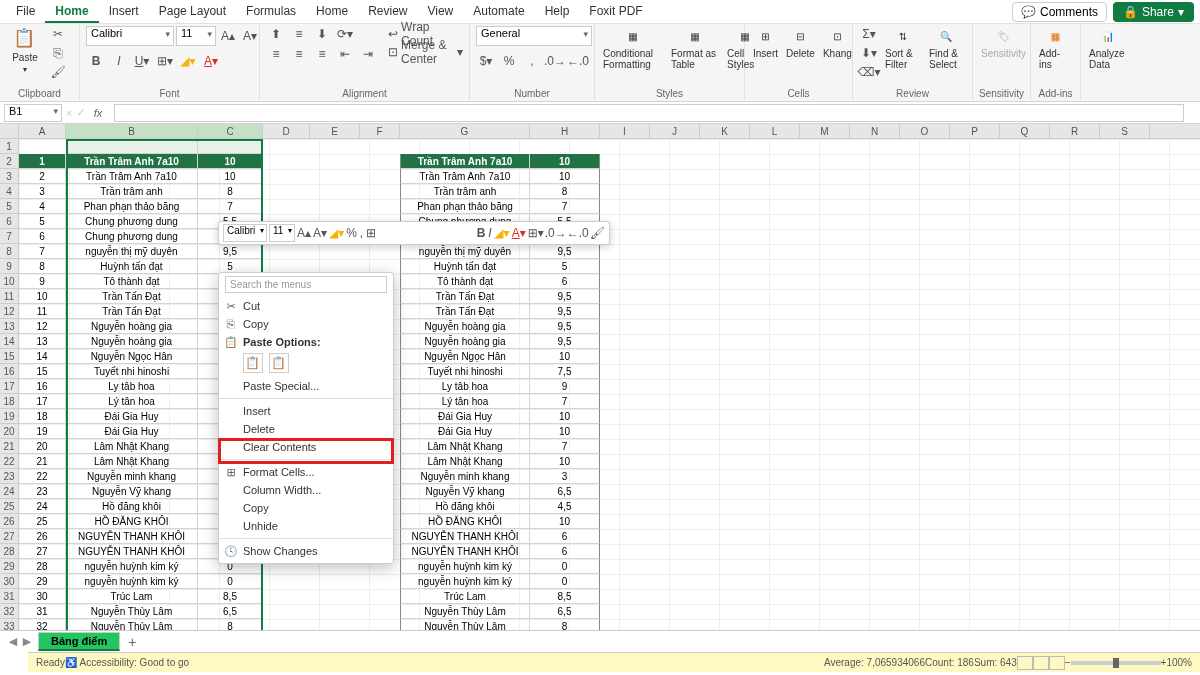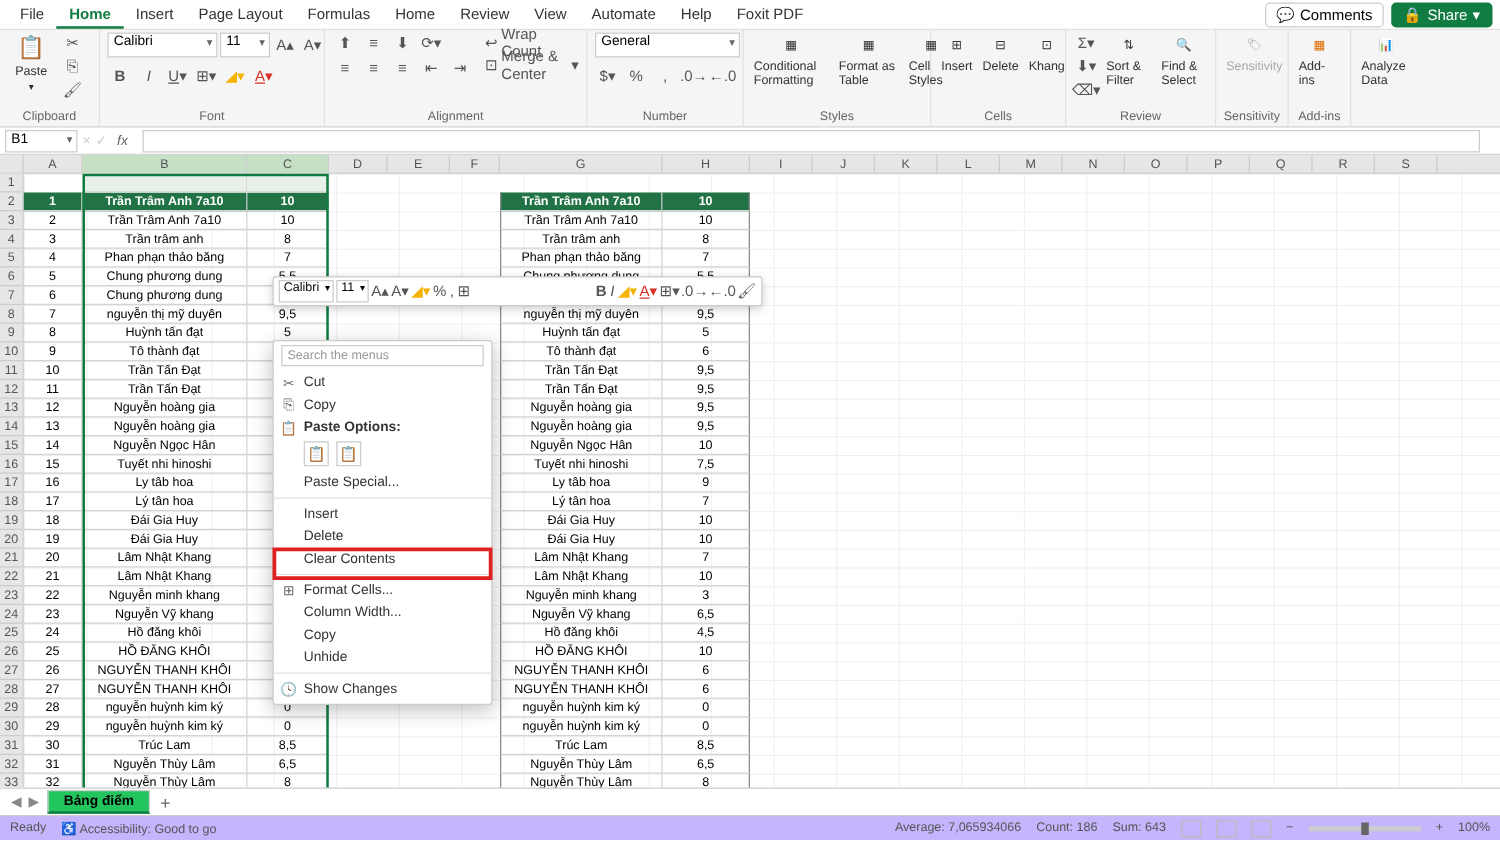--- a/index.html
+++ b/index.html
@@ -48,21 +48,21 @@
 .ctx-menu .mi { display:flex; align-items:center; gap:8px; padding:3px 8px 3px 24px; position:relative; cursor:pointer; color:#333;}
 .ctx-menu .mi .mico{position:absolute;left:5px;width:14px;text-align:center;color:#666;}
 .ctx-menu .sep{height:1px;background:#e1e1e1;margin:3px 0;}
 .ctx-menu .po-icons{display:flex;gap:6px;padding:2px 0 4px 24px;}
 .ctx-menu .po-ico{width:20px;height:20px;border:1px solid #ccc;display:flex;align-items:center;justify-content:center;font-size:12px;color:#888;}
 .hl-del { position:absolute; border:3px solid #e02020; z-index:60; pointer-events:none;}
 .sheetbar { height:22px; border-top:1px solid #ccc; display:flex; align-items:center; padding:0 6px; font-size:11px;}
 .sheetbar .nav{width:14px;text-align:center;color:#888;cursor:pointer;}
 .sheet-tab{padding:2px 12px;border:1px solid #ccc;border-bottom:2px solid #107c41;background:#22c55e;margin:0 4px;font-weight:600;cursor:pointer;}
 .sheet-add{width:16px;height:16px;display:flex;align-items:center;justify-content:center;color:#666;cursor:pointer;font-size:14px;}
-.statusbar { height:20px; background:#c4b5fd; border-top:1px solid #ccc; display:flex; align-items:center; padding:0 8px; font-size:10px; color:#555; gap:12px;}
+.statusbar { height:20px; background:#fef9c3; border-top:1px solid #ccc; display:flex; align-items:center; padding:0 8px; font-size:10px; color:#555; margin-left:28px;}
 .statusbar .spacer{flex:1;}
 .statusbar .vb{width:16px;height:14px;border:1px solid #bbb;cursor:pointer;}
 .zoom-slider{width:90px;height:4px;background:#ccc;position:relative;}
 .zoom-slider .thumb{position:absolute;width:6px;height:10px;background:#666;top:-3px;left:42px;}
 </style>
 </head>
 <body>
 
 <div class="menubar">
   <div id="menu-tabs" style="display: flex;">

